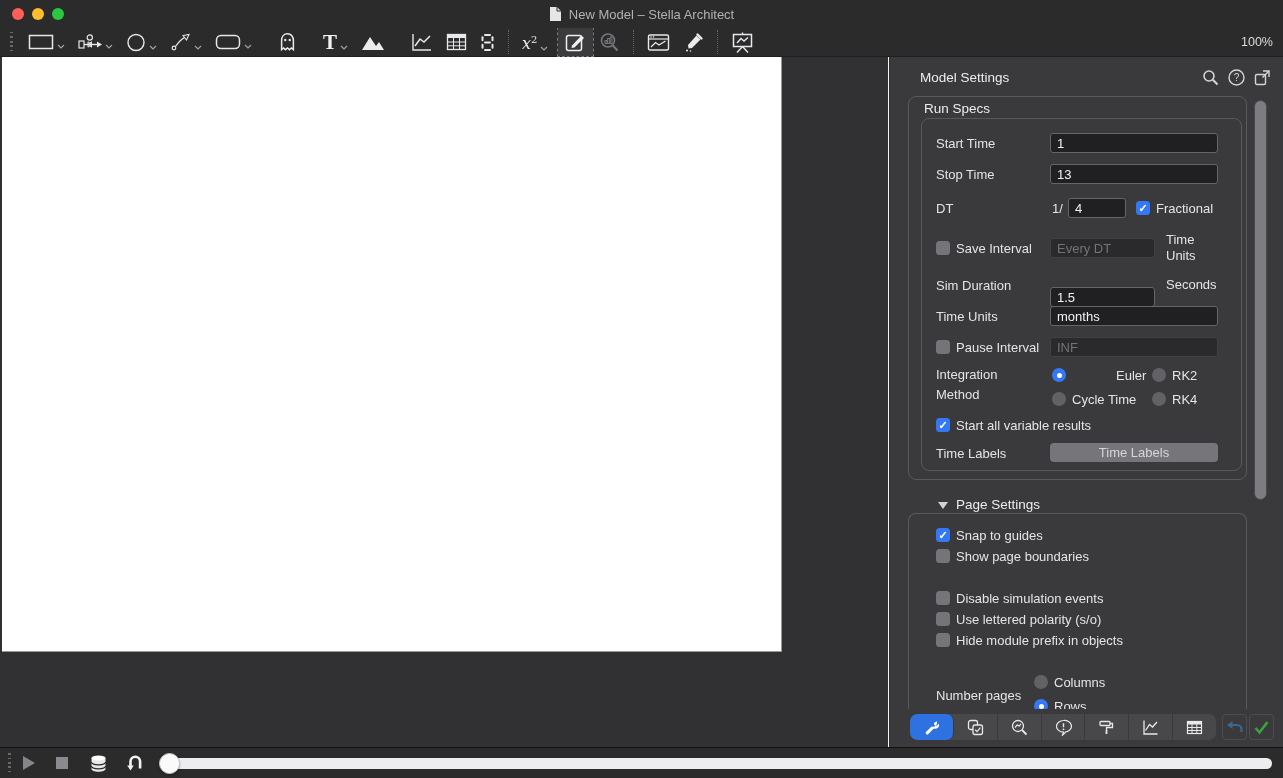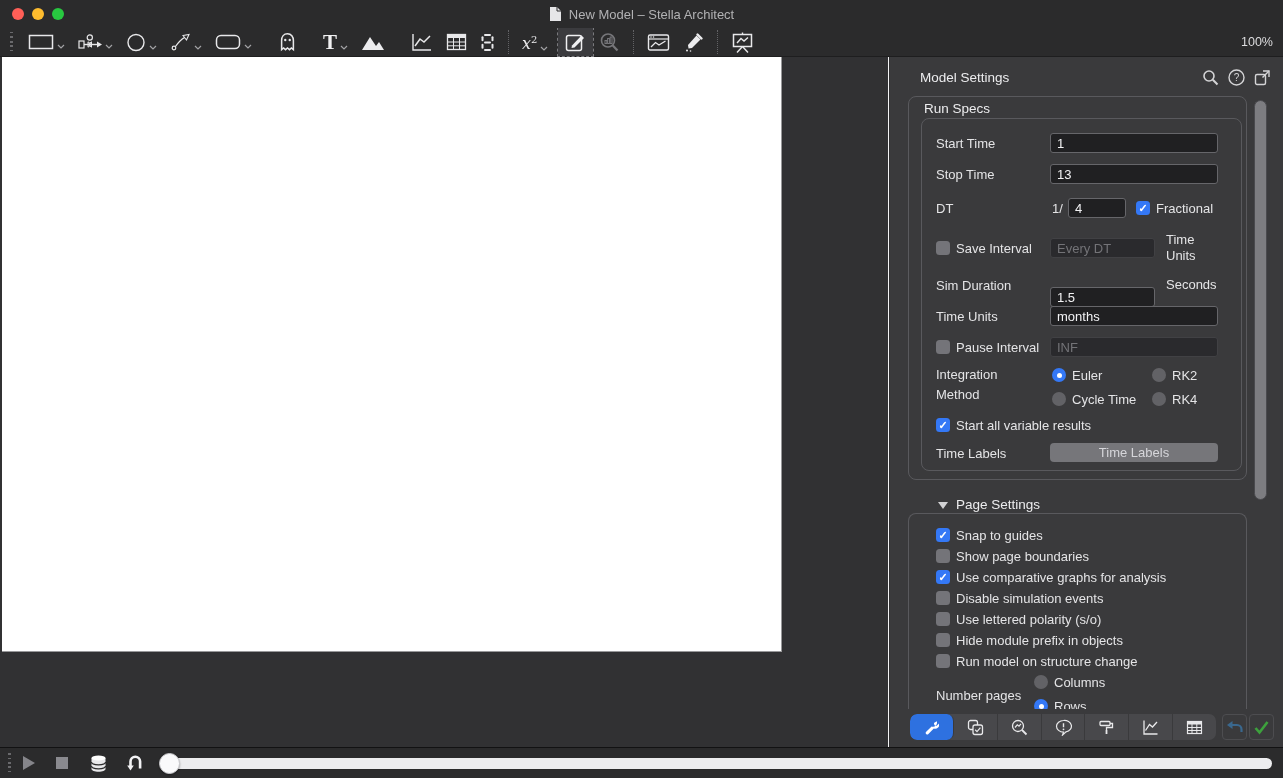--- a/index.html
+++ b/index.html
@@ -347,21 +347,21 @@
 
     <div class="row" style="top:280px;">
       <span class="cb"></span>
       <span class="cb-label">Pause Interval</span>
       <input class="inp dim w-full" style="top: 0px;" placeholder="INF">
     </div>
 
     <div class="row" style="top:308px; width:90px; height:auto;">
       <span class="flabel" style="line-height:20px;">Integration Method</span>
     </div>
-    <div class="row" style="top:311px; left:162px; height:14px;">
+    <div class="row" style="top:311px; left:162px; height:14px;gap:44px;">
       <span class="radio on"></span>
       <span class="radio-label">Euler</span>
     </div>
     <div class="row" style="top:311px; left:262px; height:14px;">
       <span class="radio"></span>
       <span class="radio-label">RK2</span>
     </div>
     <div class="row" style="top:335px; left:162px; height:14px;">
       <span class="radio"></span>
       <span class="radio-label">Cycle Time</span>
@@ -388,39 +388,31 @@
     <div class="groupbox box-pagesettings"></div>
 
     <div class="row" style="top:468px;">
       <span class="cb on"></span>
       <span class="cb-label">Snap to guides</span>
     </div>
     <div class="row" style="top:489px;">
       <span class="cb"></span>
       <span class="cb-label">Show page boundaries</span>
     </div>
-    <div class="row" style="top:510px;">
-      <span class="cb on"></span>
-      <span class="cb-label">Use comparative graphs for analysis</span>
-    </div>
     <div class="row" style="top:531px;">
       <span class="cb"></span>
       <span class="cb-label">Disable simulation events</span>
     </div>
     <div class="row" style="top:552px;">
       <span class="cb"></span>
       <span class="cb-label">Use lettered polarity (s/o)</span>
     </div>
     <div class="row" style="top:573px;">
       <span class="cb"></span>
       <span class="cb-label">Hide module prefix in objects</span>
-    </div>
-    <div class="row" style="top:594px;">
-      <span class="cb"></span>
-      <span class="cb-label">Run model on structure change</span>
     </div>
 
     <div class="row" style="top:628px;">
       <span class="flabel">Number pages</span>
     </div>
     <div class="row" style="top:618px; left:144px; height:14px;">
       <span class="radio"></span>
       <span class="radio-label">Columns</span>
     </div>
     <div class="row" style="top:642px; left:144px; height:14px;">

